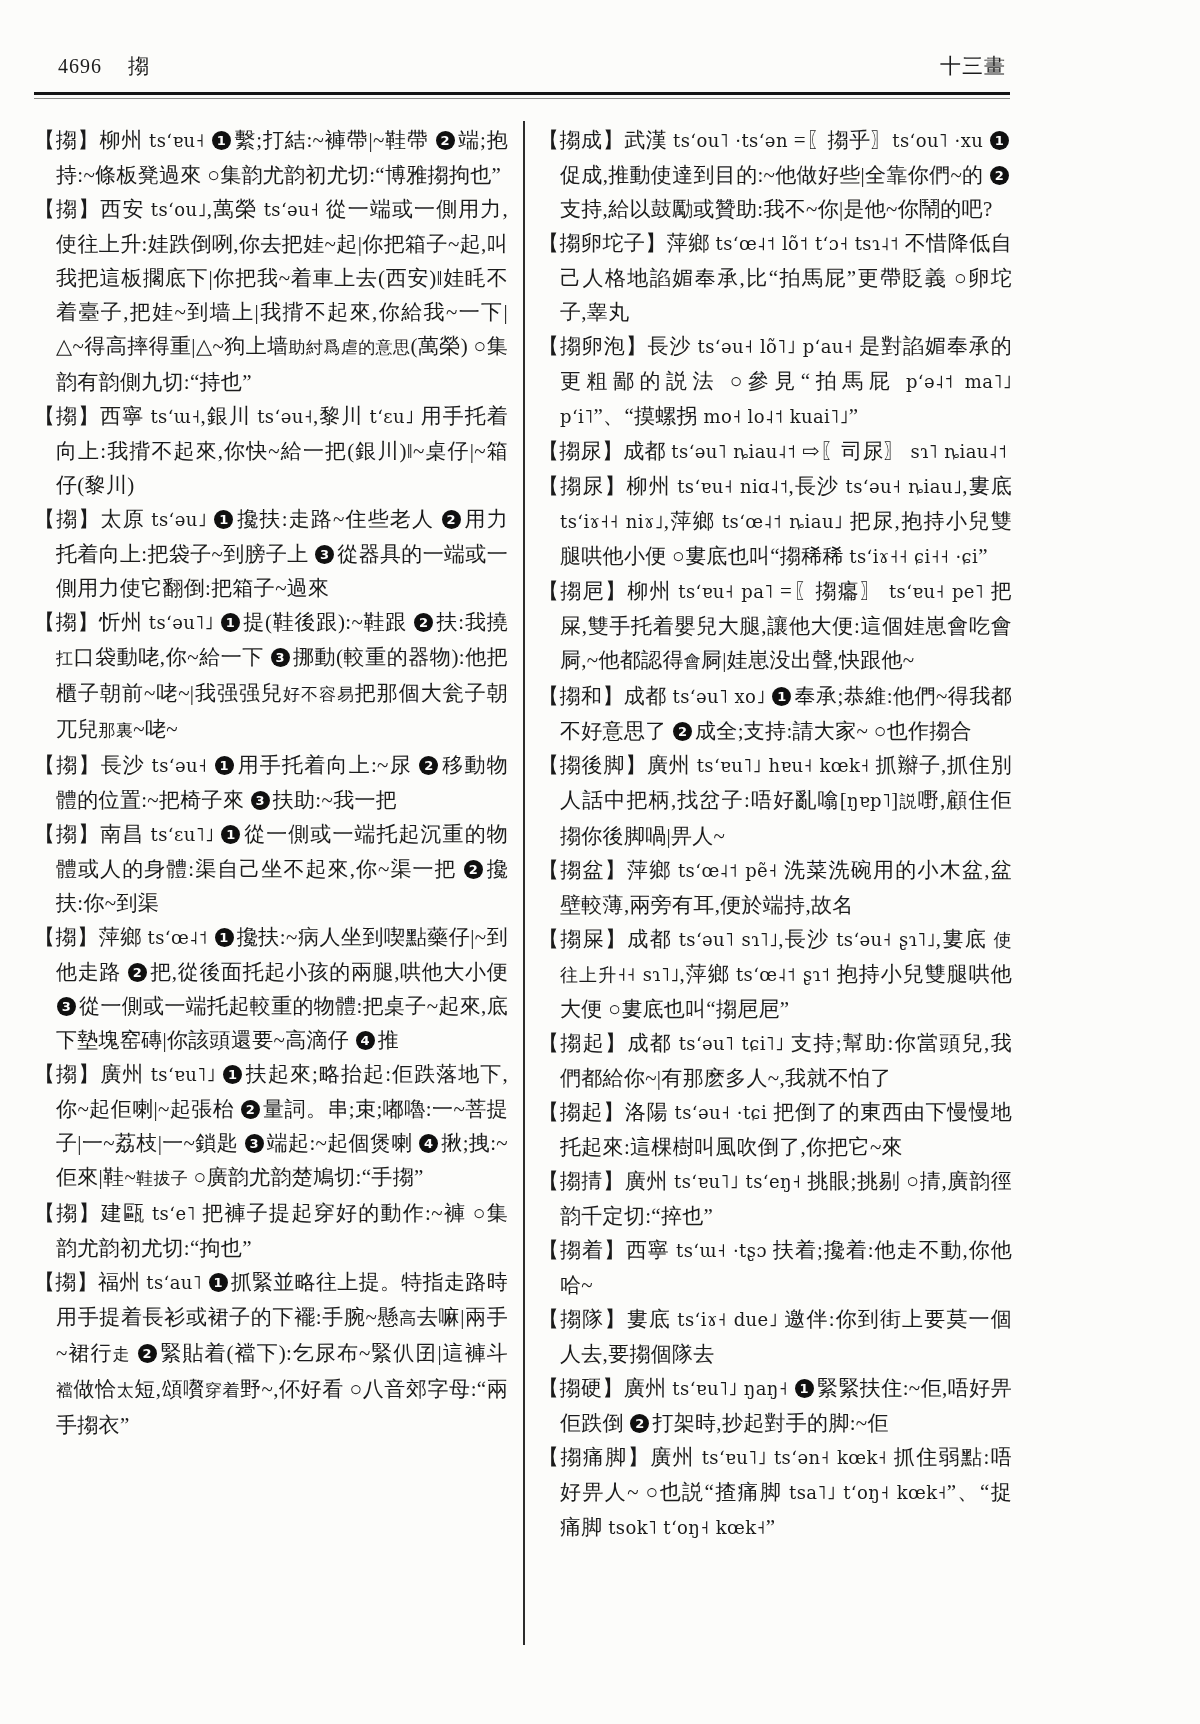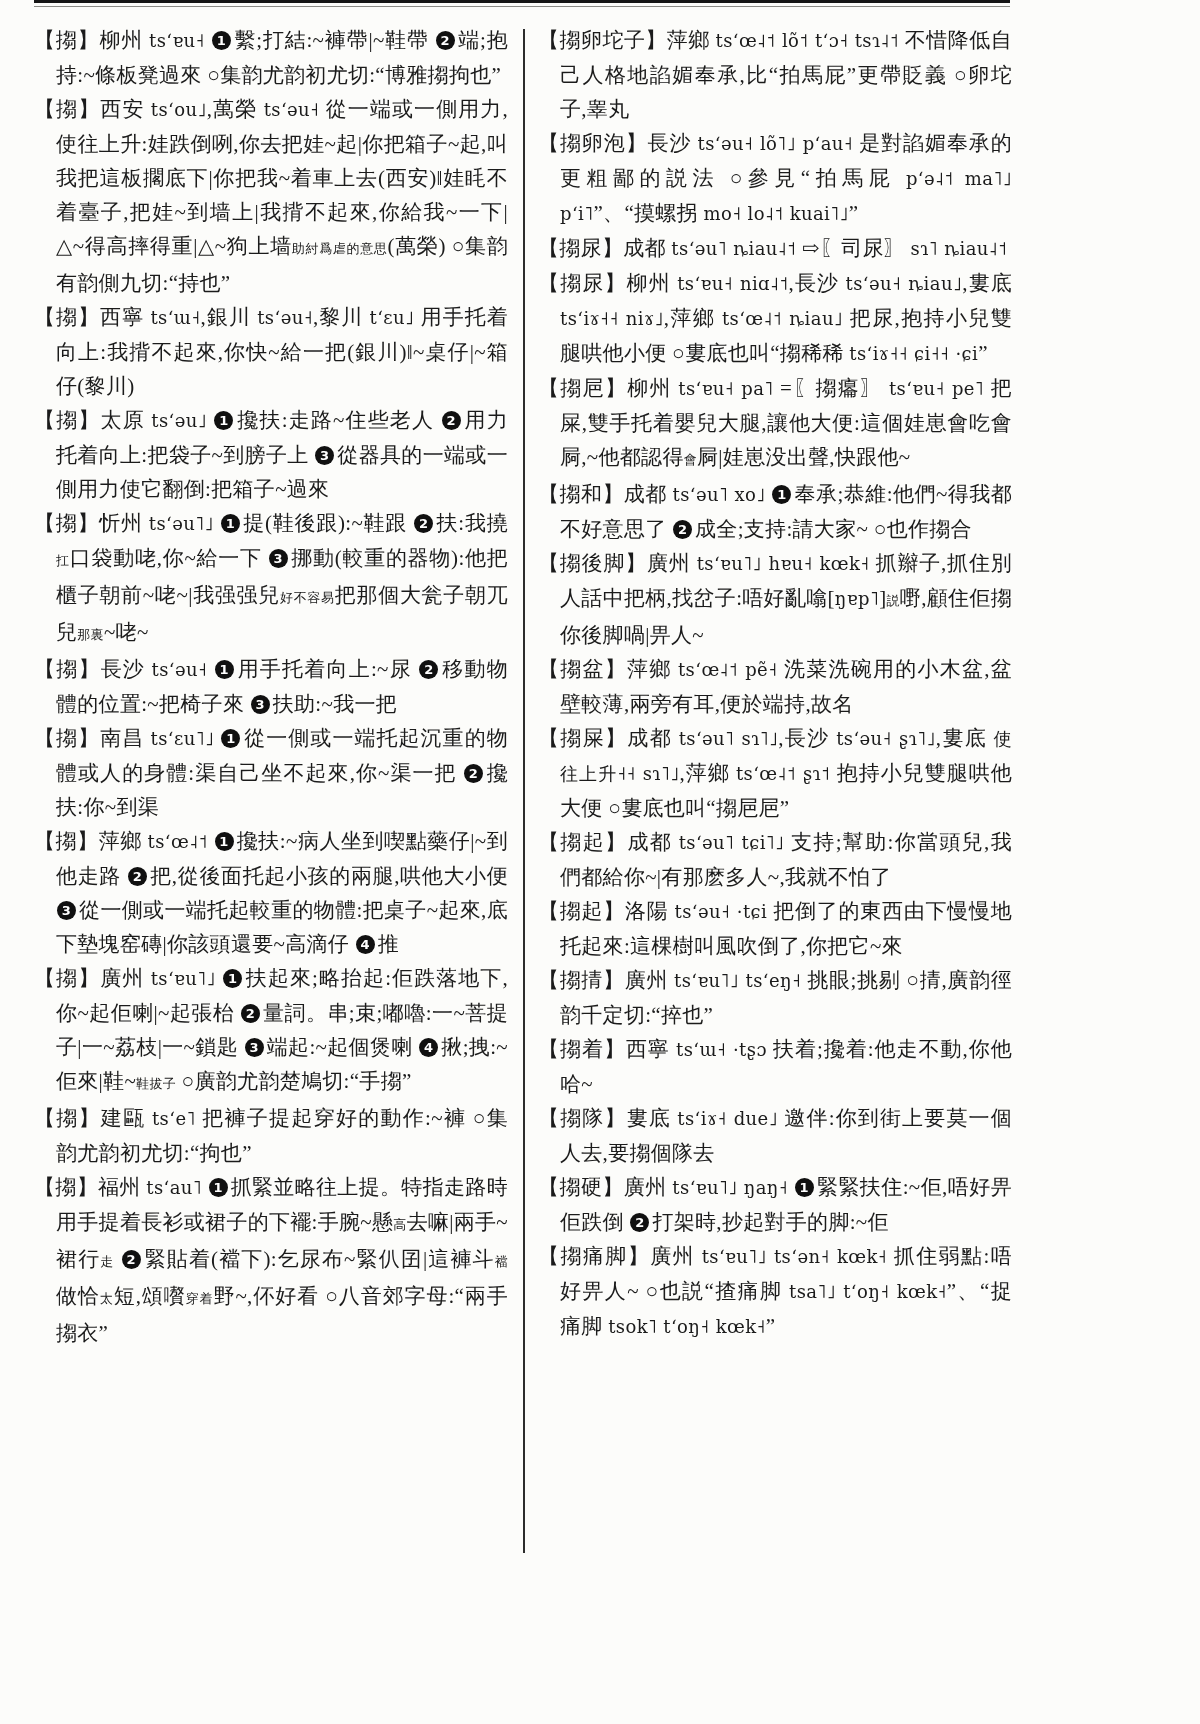--- a/index.html
+++ b/index.html
@@ -21,51 +21,58 @@
   .pg-char{font-size:21px;}
   .pg-section{font-size:21px;}
   .rule-thick{height:3px;background:#151515;}
   .rule-thin{height:1px;background:#8a8a86;margin-top:3px;}
   .cols{position:relative;margin-top:16px;}
   .divider{
     position:absolute;left:489px;top:6px;width:2px;height:1524px;
     background:#2c2c2c;
   }
   .col{
-    position:absolute;top:0;width:474px;
+    position:absolute;top:8px;width:474px;
     font-size:21px;line-height:34px;
     text-align:justify;
   }
   .col-left{left:0;}
   .col-right{left:504px;}
   .entry{
     padding-left:22px;text-indent:-22px;
     letter-spacing:0.3px;
   }
   .r-t{}
   .r-p{
     font-family:"DejaVu Serif","DejaVu Sans",serif;
     font-size:18px;letter-spacing:0.4px;
   }
-  .r-s{font-size:13px;}
+  .r-s{font-size:17px;}
   .r-n{
     display:inline-block;width:19px;height:19px;line-height:19.5px;
     background:#101010;color:#fff;border-radius:50%;
     text-align:center;text-indent:0;
     font-size:13px;font-weight:bold;
     font-family:"DejaVu Sans","Liberation Sans",sans-serif;
     vertical-align:2px;margin:0 3px 0 1px;
   }
 </style>
 </head>
 <body>
 
 <div class="page">
   <div class="content">
 
+    <div class="pg-header">
+      <div class="left">
+        <span class="pg-num">4696</span>
+        <span class="pg-char">搊</span>
+      </div>
+      <span class="pg-section">十三畫</span>
+    </div>
 
     <div>
       <div class="rule-thick"></div>
       <div class="rule-thin"></div>
     </div>
 
     <div class="cols">
       <div class="divider"></div>
       <div class="col col-left">
           <div class="entry"><span class="r-t">【搊】柳州 </span><span class="r-p">tsʻɐu˧</span><span class="r-t"> </span><span class="r-n">1</span><span class="r-t">繫;打結:~褲帶|~鞋帶 </span><span class="r-n">2</span><span class="r-t">端;抱持:~條板凳過來 ○集韵尤韵初尤切:“博雅搊拘也”</span></div>
@@ -74,20 +81,21 @@
           <div class="entry"><span class="r-t">【搊】太原 </span><span class="r-p">tsʻəu˩</span><span class="r-t"> </span><span class="r-n">1</span><span class="r-t">攙扶:走路~住些老人 </span><span class="r-n">2</span><span class="r-t">用力托着向上:把袋子~到膀子上 </span><span class="r-n">3</span><span class="r-t">從器具的一端或一側用力使它翻倒:把箱子~過來</span></div>
           <div class="entry"><span class="r-t">【搊】忻州 </span><span class="r-p">tsʻəu˥˩</span><span class="r-t"> </span><span class="r-n">1</span><span class="r-t">提(鞋後跟):~鞋跟 </span><span class="r-n">2</span><span class="r-t">扶:我撓</span><span class="r-s">扛</span><span class="r-t">口袋動咾,你~給一下 </span><span class="r-n">3</span><span class="r-t">挪動(較重的器物):他把櫃子朝前~咾~|我强强兒</span><span class="r-s">好不容易</span><span class="r-t">把那個大瓮子朝兀兒</span><span class="r-s">那裏</span><span class="r-t">~咾~</span></div>
           <div class="entry"><span class="r-t">【搊】長沙 </span><span class="r-p">tsʻəu˧</span><span class="r-t"> </span><span class="r-n">1</span><span class="r-t">用手托着向上:~尿 </span><span class="r-n">2</span><span class="r-t">移動物體的位置:~把椅子來 </span><span class="r-n">3</span><span class="r-t">扶助:~我一把</span></div>
           <div class="entry"><span class="r-t">【搊】南昌 </span><span class="r-p">tsʻɛu˥˩</span><span class="r-t"> </span><span class="r-n">1</span><span class="r-t">從一側或一端托起沉重的物體或人的身體:渠自己坐不起來,你~渠一把 </span><span class="r-n">2</span><span class="r-t">攙扶:你~到渠</span></div>
           <div class="entry"><span class="r-t">【搊】萍鄉 </span><span class="r-p">tsʻœ˨˦</span><span class="r-t"> </span><span class="r-n">1</span><span class="r-t">攙扶:~病人坐到喫點藥仔|~到他走路 </span><span class="r-n">2</span><span class="r-t">把,從後面托起小孩的兩腿,哄他大小便 </span><span class="r-n">3</span><span class="r-t">從一側或一端托起較重的物體:把桌子~起來,底下墊塊窑磚|你該頭還要~高滴仔 </span><span class="r-n">4</span><span class="r-t">推</span></div>
           <div class="entry"><span class="r-t">【搊】廣州 </span><span class="r-p">tsʻɐu˥˩</span><span class="r-t"> </span><span class="r-n">1</span><span class="r-t">扶起來;略抬起:佢跌落地下,你~起佢喇|~起張枱 </span><span class="r-n">2</span><span class="r-t">量詞。串;束;嘟嚕:一~菩提子|一~荔枝|一~鎖匙 </span><span class="r-n">3</span><span class="r-t">端起:~起個煲喇 </span><span class="r-n">4</span><span class="r-t">揪;拽:~佢來|鞋~</span><span class="r-s">鞋拔子</span><span class="r-t"> ○廣韵尤韵楚鳩切:“手搊”</span></div>
           <div class="entry"><span class="r-t">【搊】建甌 </span><span class="r-p">tsʻe˥</span><span class="r-t"> 把褲子提起穿好的動作:~褲 ○集韵尤韵初尤切:“拘也”</span></div>
           <div class="entry"><span class="r-t">【搊】福州 </span><span class="r-p">tsʻau˥</span><span class="r-t"> </span><span class="r-n">1</span><span class="r-t">抓緊並略往上提。特指走路時用手提着長衫或裙子的下襬:手腕~懸</span><span class="r-s">高</span><span class="r-t">去嘛|兩手~裙行</span><span class="r-s">走</span><span class="r-t"> </span><span class="r-n">2</span><span class="r-t">緊貼着(襠下):乞尿布~緊仈囝|這褲斗</span><span class="r-s">襠</span><span class="r-t">做恰</span><span class="r-s">太</span><span class="r-t">短,頌嚽</span><span class="r-s">穿着</span><span class="r-t">野~,伓好看 ○八音郊字母:“兩手搊衣”</span></div>
         </div>
       <div class="col col-right">
+          <div class="entry"><span class="r-t">【搊成】武漢 </span><span class="r-p">tsʻou˥ ·tsʻən</span><span class="r-t"> =〖搊乎〗</span><span class="r-p">tsʻou˥ ·xu</span><span class="r-t"> </span><span class="r-n">1</span><span class="r-t">促成,推動使達到目的:~他做好些|全靠你們~的 </span><span class="r-n">2</span><span class="r-t">支持,給以鼓勵或贊助:我不~你|是他~你鬧的吧?</span></div>
           <div class="entry"><span class="r-t">【搊卵坨子】萍鄉 </span><span class="r-p">tsʻœ˨˦ lõ˦ tʻɔ˧ tsɿ˨˦</span><span class="r-t"> 不惜降低自己人格地諂媚奉承,比“拍馬屁”更帶貶義 ○卵坨子,睾丸</span></div>
           <div class="entry"><span class="r-t">【搊卵泡】長沙 </span><span class="r-p">tsʻəu˧ lõ˥˩ pʻau˧</span><span class="r-t"> 是對諂媚奉承的更粗鄙的説法 ○參見“拍馬屁 </span><span class="r-p">pʻə˨˦ ma˥˩ pʻi˥</span><span class="r-t">”、“摸螺拐 </span><span class="r-p">mo˧ lo˨˦ kuai˥˩</span><span class="r-t">”</span></div>
           <div class="entry"><span class="r-t">【搊尿】成都 </span><span class="r-p">tsʻəu˥ ȵiau˨˦</span><span class="r-t"> ⇨〖司尿〗 </span><span class="r-p">sɿ˥ ȵiau˨˦</span></div>
           <div class="entry"><span class="r-t">【搊尿】柳州 </span><span class="r-p">tsʻɐu˧ niɑ˨˦</span><span class="r-t">,長沙 </span><span class="r-p">tsʻəu˧ ȵiau˩</span><span class="r-t">,婁底 </span><span class="r-p">tsʻiɤ˧˧ niɤ˩</span><span class="r-t">,萍鄉 </span><span class="r-p">tsʻœ˨˦ ȵiau˩</span><span class="r-t"> 把尿,抱持小兒雙腿哄他小便 ○婁底也叫“搊稀稀 </span><span class="r-p">tsʻiɤ˧˧ ɕi˧˧ ·ɕi</span><span class="r-t">”</span></div>
           <div class="entry"><span class="r-t">【搊㞎】柳州 </span><span class="r-p">tsʻɐu˧ pa˥</span><span class="r-t"> =〖搊癟〗 </span><span class="r-p">tsʻɐu˧ pe˥</span><span class="r-t"> 把屎,雙手托着嬰兒大腿,讓他大便:這個娃崽會吃會屙,~他都認得</span><span class="r-s">會</span><span class="r-t">屙|娃崽没出聲,快跟他~</span></div>
           <div class="entry"><span class="r-t">【搊和】成都 </span><span class="r-p">tsʻəu˥ xo˩</span><span class="r-t"> </span><span class="r-n">1</span><span class="r-t">奉承;恭維:他們~得我都不好意思了 </span><span class="r-n">2</span><span class="r-t">成全;支持:請大家~ ○也作搊合</span></div>
           <div class="entry"><span class="r-t">【搊後脚】廣州 </span><span class="r-p">tsʻɐu˥˩ hɐu˧ kœk˧</span><span class="r-t"> 抓辮子,抓住別人話中把柄,找岔子:唔好亂噏[</span><span class="r-p">ŋɐp˥</span><span class="r-t">]</span><span class="r-s">説</span><span class="r-t">嘢,顧住佢搊你後脚喎|畀人~</span></div>
           <div class="entry"><span class="r-t">【搊盆】萍鄉 </span><span class="r-p">tsʻœ˨˦ pẽ˧</span><span class="r-t"> 洗菜洗碗用的小木盆,盆壁較薄,兩旁有耳,便於端持,故名</span></div>
           <div class="entry"><span class="r-t">【搊屎】成都 </span><span class="r-p">tsʻəu˥ sɿ˥˩</span><span class="r-t">,長沙 </span><span class="r-p">tsʻəu˧ ʂɿ˥˩</span><span class="r-t">,婁底 </span><span class="r-p">使往上升˧˧ sɿ˥˩</span><span class="r-t">,萍鄉 </span><span class="r-p">tsʻœ˨˦ ʂɿ˦</span><span class="r-t"> 抱持小兒雙腿哄他大便 ○婁底也叫“搊㞎㞎”</span></div>
           <div class="entry"><span class="r-t">【搊起】成都 </span><span class="r-p">tsʻəu˥ tɕi˥˩</span><span class="r-t"> 支持;幫助:你當頭兒,我們都給你~|有那麽多人~,我就不怕了</span></div>

